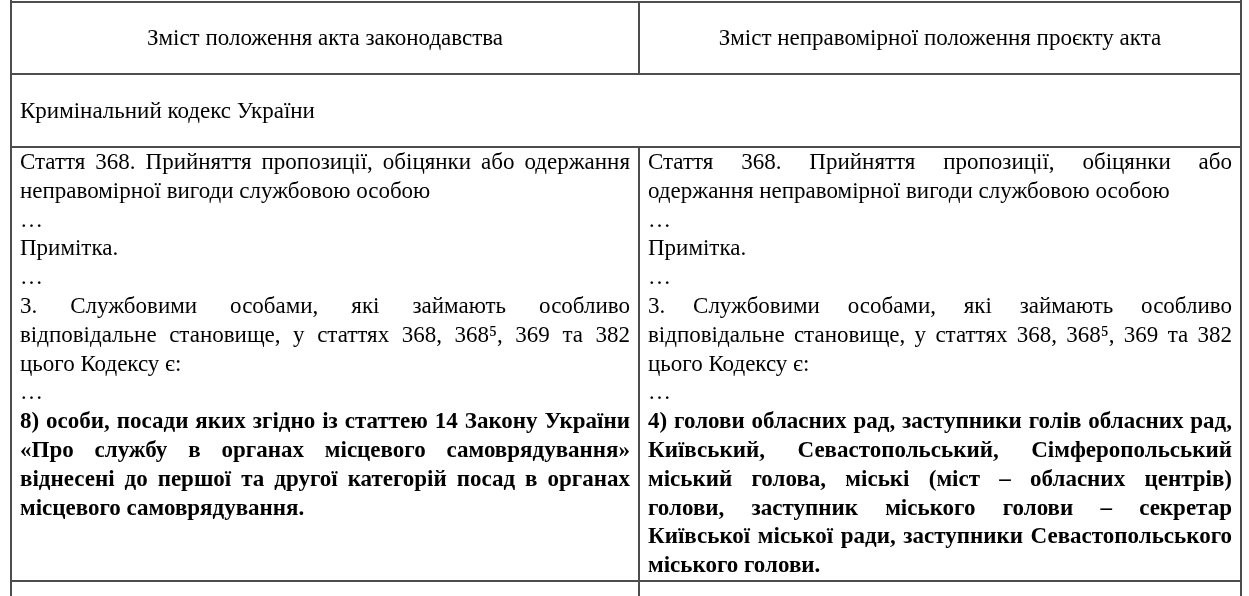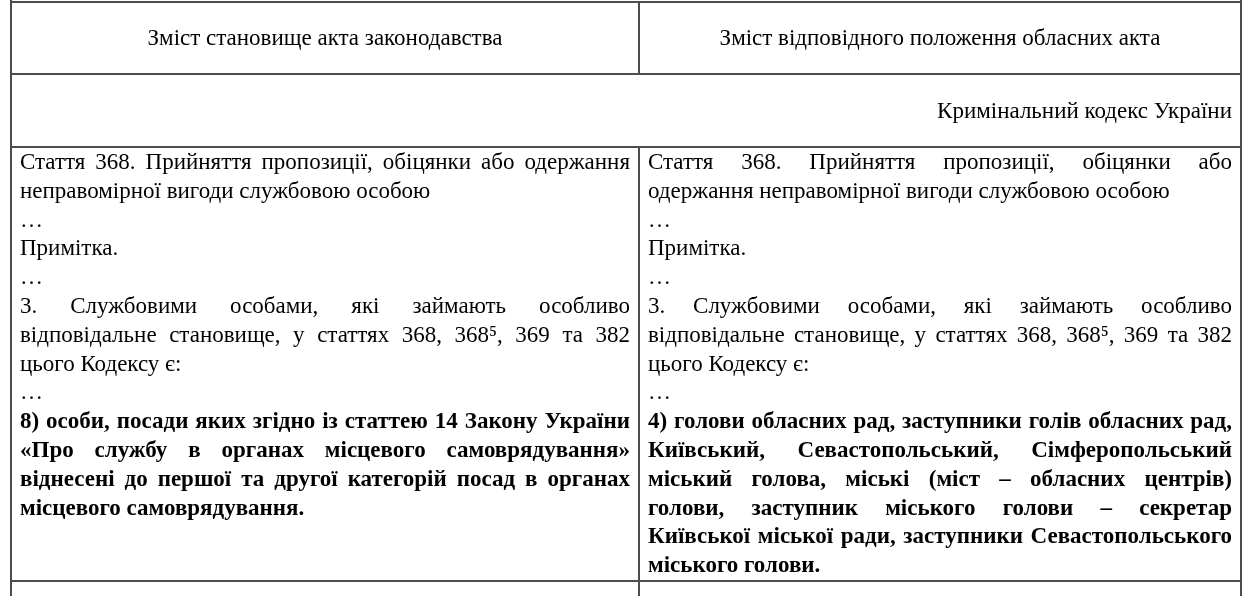--- a/index.html
+++ b/index.html
@@ -35,21 +35,21 @@
   tr.sliver-top td { height: 36px; padding: 0; }
   tr.sliver-bottom td { height: 60px; padding: 0; }
   th.hdr {
     height: 70px;
     text-align: center;
     vertical-align: middle;
     font-weight: normal;
   }
   td.section {
     height: 71px;
-    text-align: right;
+    text-align: left;
     vertical-align: middle;
   }
   td.cell {
     height: 429px;
     vertical-align: top;
     text-align: justify;
     padding: 3px 8px 0 8px;
   }
   td.cell p {
     margin: 0;
@@ -66,22 +66,22 @@
   <table class="cmp">
     <colgroup>
       <col style="width: 628px">
       <col>
     </colgroup>
     <tbody>
       <tr class="sliver-top">
         <td colspan="2"></td>
       </tr>
       <tr>
-        <th class="hdr">Зміст становище акта законодавства</th>
-        <th class="hdr">Зміст відповідного положення обласних акта</th>
+        <th class="hdr">Зміст положення акта законодавства</th>
+        <th class="hdr">Зміст неправомірної положення проєкту акта</th>
       </tr>
       <tr>
         <td colspan="2" class="section">Кримінальний кодекс України</td>
       </tr>
       <tr>
         <td class="cell">
             <p>Стаття 368. Прийняття пропозиції, обіцянки або одержання неправомірної вигоди службовою особою</p>
             <p>…</p>
             <p>Примітка.</p>
             <p>…</p>

